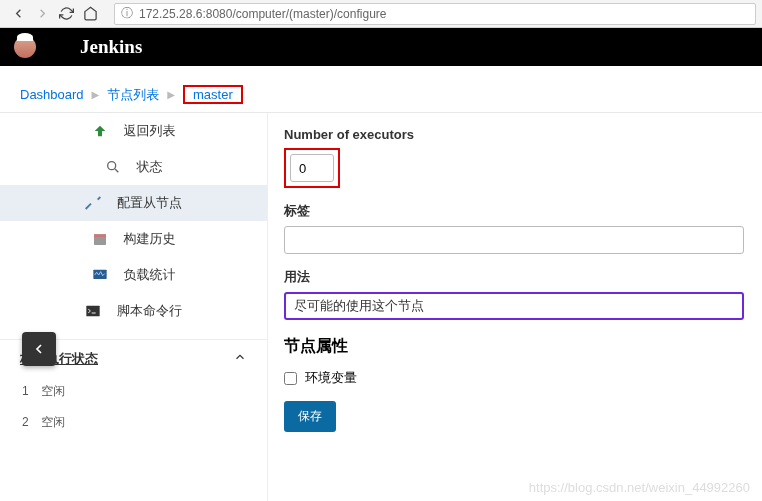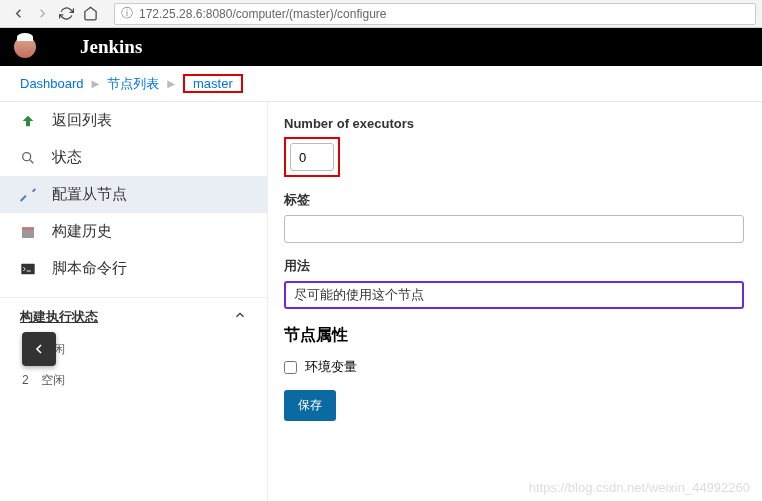--- a/index.html
+++ b/index.html
@@ -12,32 +12,32 @@
 .url-bar { flex: 1; margin-left: 12px; height: 22px; background: #fff; border: 1px solid #ccc; border-radius: 2px; display: flex; align-items: center; padding: 0 6px; font-size: 12px; color: #666; }
 .url-icon { margin-right: 6px; color: #888; }
 
 
 .header { background: #000; height: 38px; display: flex; align-items: center; padding: 0 14px; gap: 36px; }
 .logo-img { width: 22px; height: 22px; background: linear-gradient(#d8a890, #c46e5e); border-radius: 50%; margin-right: 8px; position: relative; }
 .logo-img::after { content: ''; position: absolute; top: -3px; left: 3px; width: 16px; height: 8px; background: #fff; border-radius: 50% 50% 0 0; }
 .brand { color: #fff; font-weight: bold; font-size: 19px; font-family: Georgia, serif; }
 
 
-.crumbs { height: 36px; background: #fff; display: flex; align-items: center; padding: 0 20px; border-bottom: 1px solid #e8e8e8; font-size: 13px; }
+.crumbs { height: 36px; background: #fff; display: flex; align-items: center; padding: 0 20px; border-bottom: 1px solid #e8e8e8; font-size: 13px; margin-top: 11px; }
 .crumb { color: #0073e6; margin-right: 8px; }
 .crumb-sep { color: #bbb; margin-right: 8px; font-size: 10px; }
 .crumb-master { color: #0073e6; padding: 2px 8px; }
 .highlight-red { border: 2px solid #d00; }
 
 
 .main { display: flex; height: calc(501px - 28px - 38px - 36px); }
 
 
 .sidebar { width: 268px; border-right: 1px solid #eee; }
-.side-item { display: flex; align-items: center; padding: 9px 20px; font-size: 15px; color: #333; cursor: pointer; }
+.side-item { display: flex; align-items: center; padding: 9px 20px; font-size: 13px; color: #333; cursor: pointer; justify-content: center; }
 .side-item.active { background: #e8eef4; }
 .side-icon { width: 20px; height: 16px; margin-right: 12px; display: flex; align-items: center; }
 .side-section { padding: 10px 20px 8px; display: flex; align-items: center; justify-content: space-between; border-top: 1px solid #eee; margin-top: 10px; }
 .side-section-title { font-size: 13px; font-weight: bold; text-decoration: underline; color: #333; }
 .side-row { padding: 7px 22px; font-size: 12px; color: #555; }
 .side-row span:first-child { display: inline-block; width: 16px; }
 
 .float-btn { position: absolute; left: 22px; top: 332px; width: 34px; height: 34px; background: #333; border-radius: 4px; display: flex; align-items: center; justify-content: center; color: #fff; box-shadow: 0 2px 5px rgba(0,0,0,.3); }
 
 
@@ -131,20 +131,29 @@
       <span class="side-icon">
           <svg viewBox="0 0 24 24" width="16" height="16" fill="#999">
             <rect x="3" y="5" width="18" height="16" rx="1"></rect>
             <rect x="3" y="5" width="18" height="4" fill="#c77"></rect>
           </svg>
         </span>
       <span>构建历史</span>
     </div>
     <div class="side-item">
       <span class="side-icon">
+          <svg viewBox="0 0 24 24" width="16" height="16" fill="#2a5d8f">
+            <rect x="2" y="4" width="20" height="14" rx="1"></rect>
+            <path d="M4 12l3-4 3 4 3-5 3 6 3-3" stroke="#9cf" stroke-width="1.5" fill="none"></path>
+          </svg>
+        </span>
+      <span>负载统计</span>
+    </div>
+    <div class="side-item">
+      <span class="side-icon">
           <svg viewBox="0 0 24 24" width="16" height="16" fill="#333">
             <rect x="2" y="4" width="20" height="16" rx="1"></rect>
             <path d="M5 9l3 3-3 3M10 15h6" stroke="#eee" stroke-width="1.5" fill="none"></path>
           </svg>
         </span>
       <span>脚本命令行</span>
     </div>
 
     <div class="side-section">
       <span class="side-section-title">构建执行状态</span>

